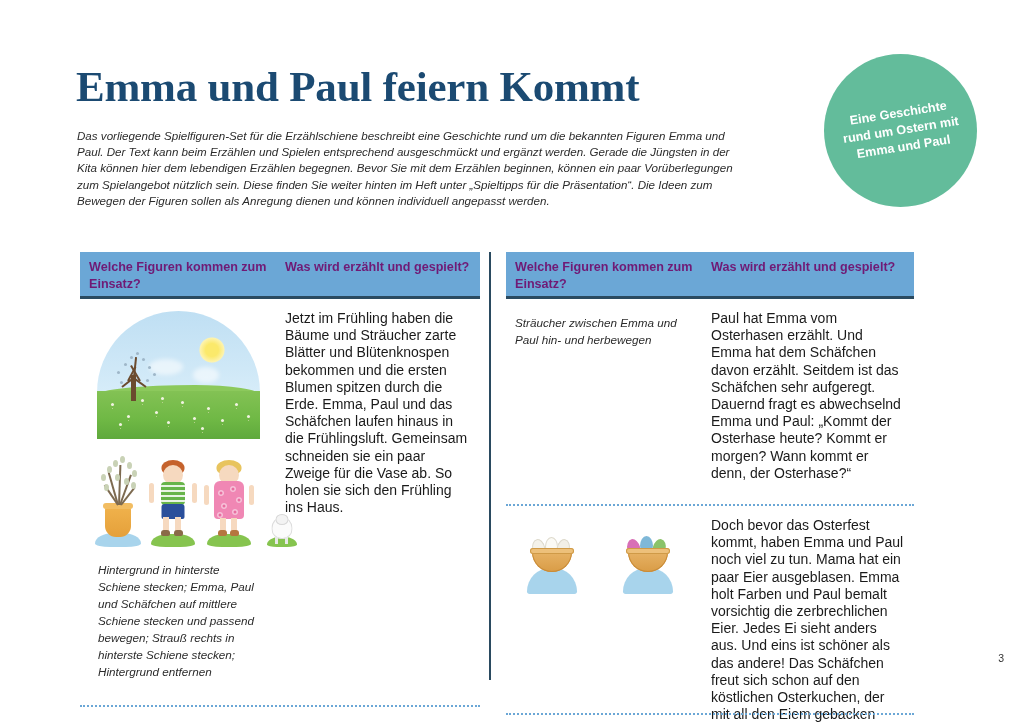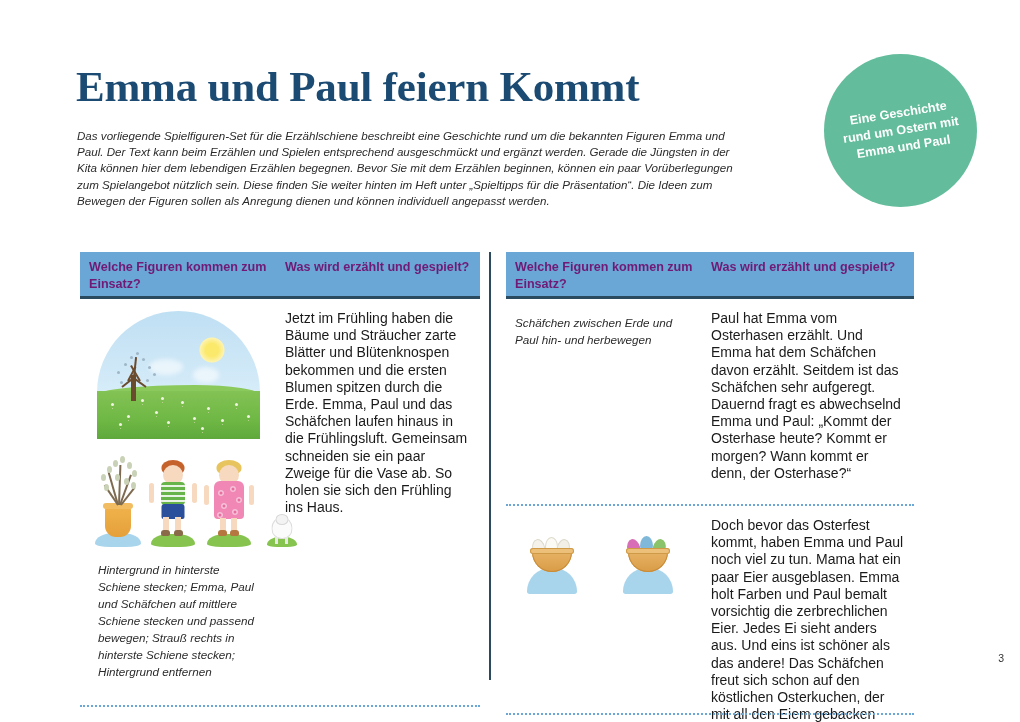--- a/index.html
+++ b/index.html
@@ -543,21 +543,21 @@
 
   <div class="col col-right">
 
     <div class="thead">
       <div class="th th-a">Welche Figuren kommen zum Einsatz?</div>
       <div class="th th-b">Was wird erzählt und gespielt?</div>
     </div>
 
     <div class="row" style="height:207px;">
       <div class="cell-a">
-        <div class="caption" style="padding-top:7px;">Schäfchen zwischen Erde und Paul hin- und herbewegen</div>
+        <div class="caption" style="padding-top:7px;">Sträucher zwischen Emma und Paul hin- und herbewegen</div>
       </div>
       <div class="cell-b">
         <div class="body-text">Paul hat Emma vom Osterhasen erzählt. Und Emma hat dem Schäfchen davon erzählt. Seitdem ist das Schäfchen sehr aufgeregt. Dauernd fragt es abwechselnd Emma und Paul: „Kommt der Osterhase heute? Kommt er morgen? Wann kommt er denn, der Osterhase?“</div>
       </div>
       <div class="dotted dotted-row" style="bottom:0;"></div>
     </div>
 
     <div class="row" style="height:201px;">
       <div class="cell-a">
 

